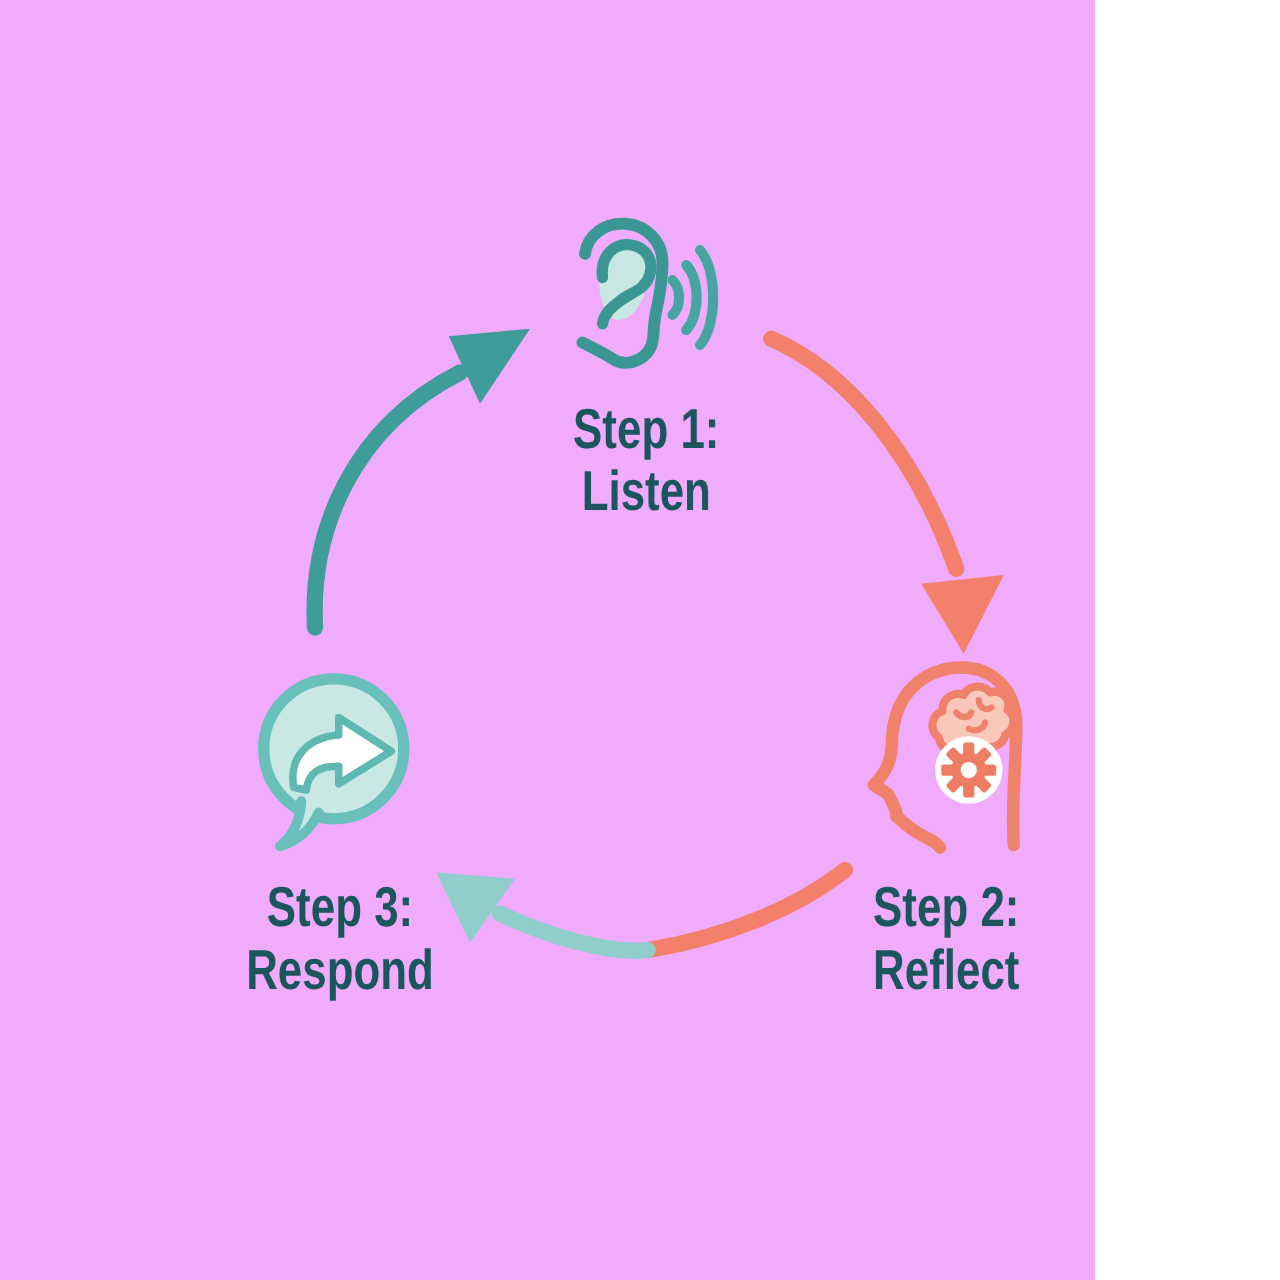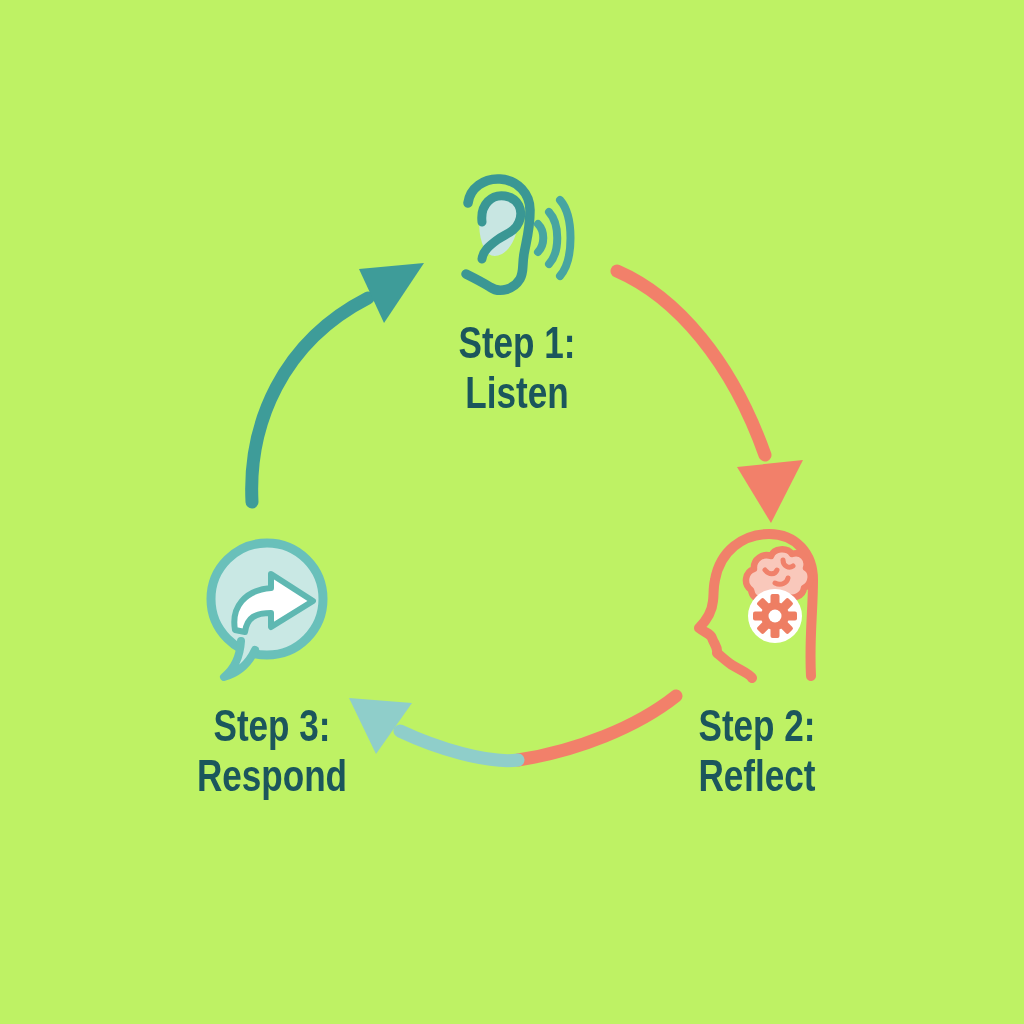--- a/index.html
+++ b/index.html
@@ -1,20 +1,20 @@
 <!DOCTYPE html>
 <html><head>
 <meta charset="utf-8">
 <style>
   html, body { margin: 0; padding: 0; background: #ffffff; }
   .canvas {
     position: relative;
-    width: 1024px;
+    width: 876px;
     height: 1024px;
-    background: #bef264;
+    background: #f0abfc;
     overflow: hidden;
     font-family: "Liberation Sans", sans-serif;
   }
   .diagram-svg {
     position: absolute;
     left: 0; top: 0;
     width: 1024px; height: 1024px;
   }
   .step-label {
     position: absolute;

